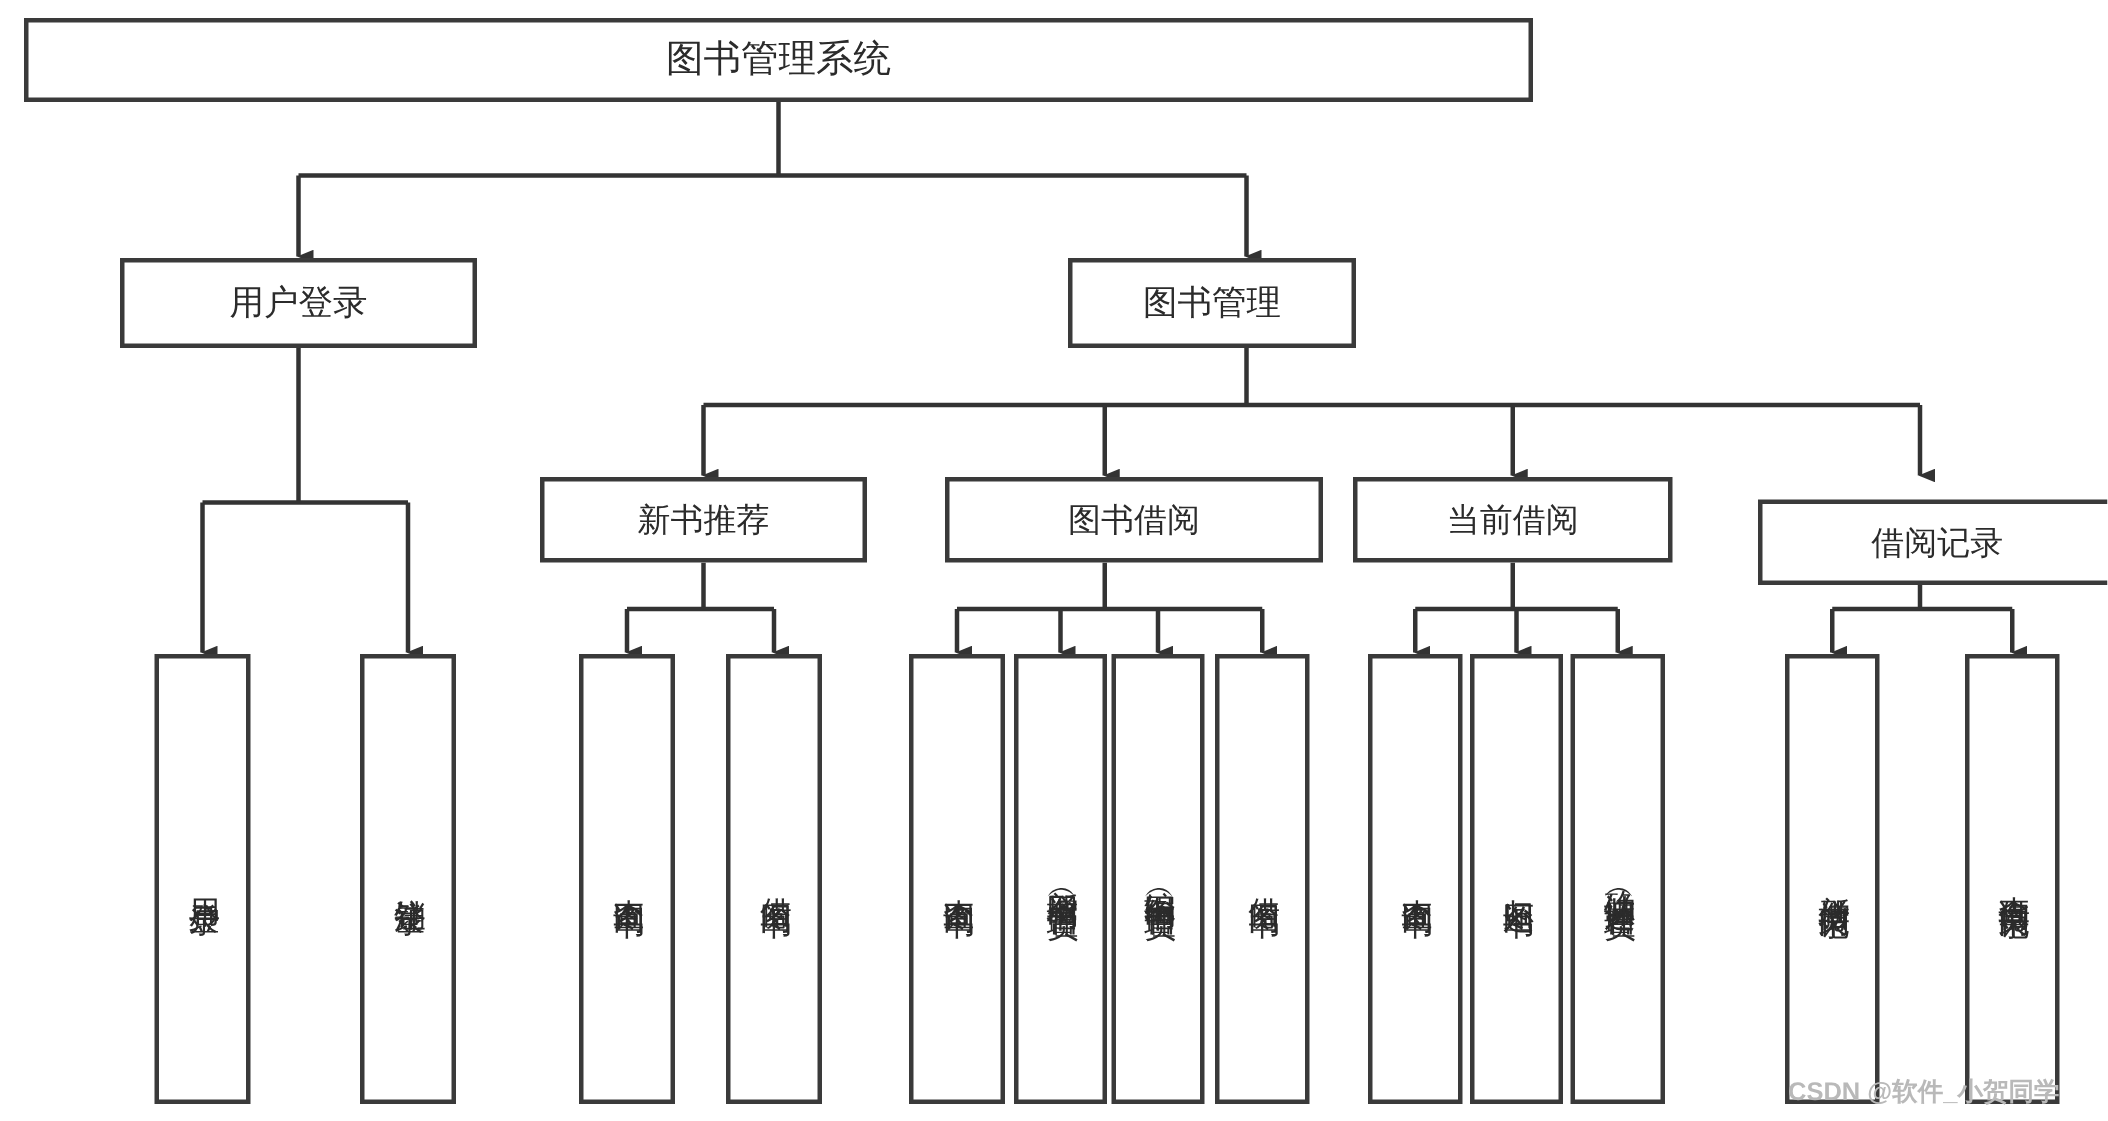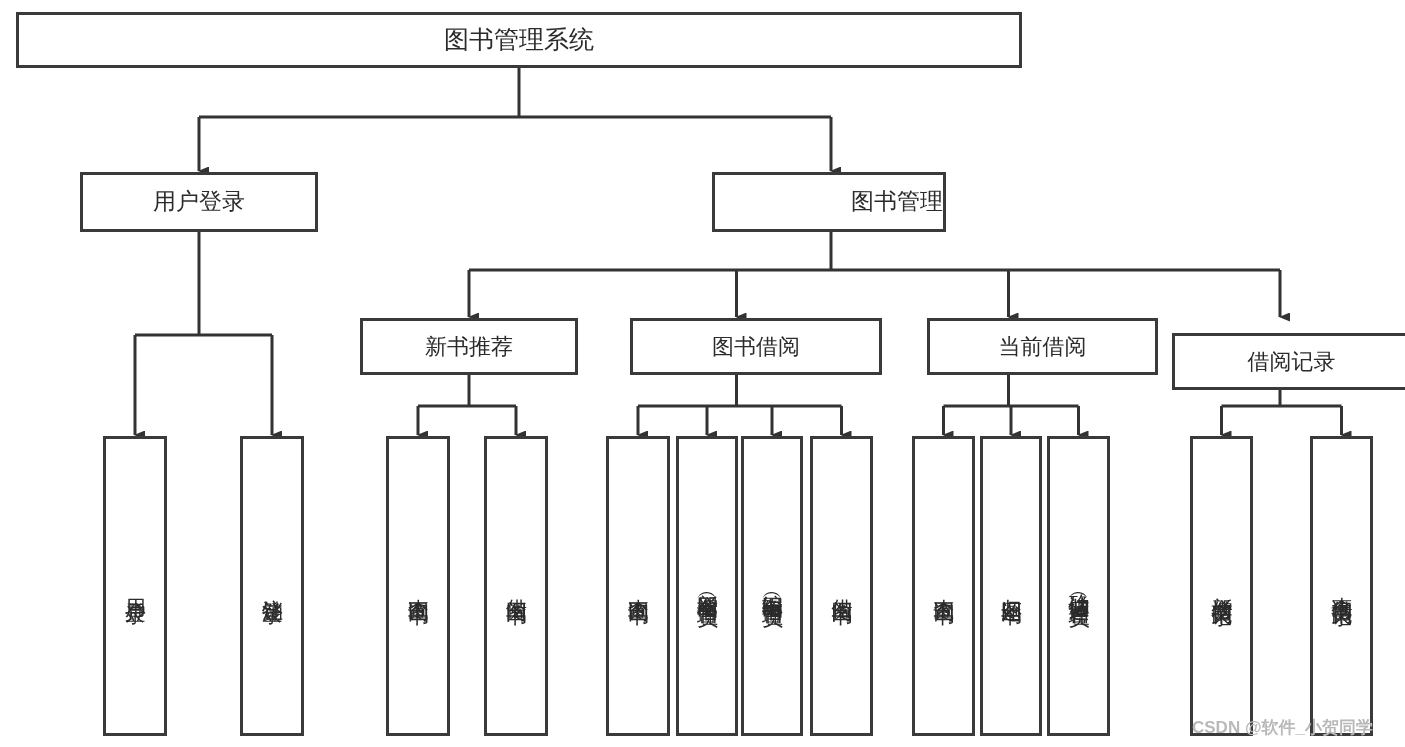--- a/index.html
+++ b/index.html
@@ -108,30 +108,30 @@
       </g>
   </svg>
 
   <div id="node-layer">
       <div class="node-box lv-root horizontal" style="left: 16px; top: 12px; width: 1006px; height: 56px;">
         <div class="node-label">图书管理系统</div>
       </div>
       <div class="node-box lv-1 horizontal" style="left: 80px; top: 172px; width: 238px; height: 60px;">
         <div class="node-label">用户登录</div>
       </div>
-      <div class="node-box lv-1 horizontal" style="left: 712px; top: 172px; width: 234px; height: 60px; justify-content: flex-end;">
+      <div class="node-box lv-1 horizontal" style="left: 712px; top: 172px; width: 192px; height: 60px;">
         <div class="node-label">图书管理</div>
       </div>
       <div class="node-box lv-2 horizontal" style="left: 360px; top: 318px; width: 218px; height: 57px;">
         <div class="node-label">新书推荐</div>
       </div>
       <div class="node-box lv-2 horizontal" style="left: 630px; top: 318px; width: 252px; height: 57px;">
         <div class="node-label">图书借阅</div>
       </div>
-      <div class="node-box lv-2 horizontal" style="left: 902px; top: 318px; width: 231px; height: 57px; margin-left: 25px;">
+      <div class="node-box lv-2 horizontal" style="left: 902px; top: 318px; width: 213px; height: 57px;">
         <div class="node-label">当前借阅</div>
       </div>
       <div class="node-box lv-2 horizontal" style="left: 1172px; top: 333px; width: 239px; height: 57px;">
         <div class="node-label">借阅记录</div>
       </div>
       <div class="node-box lv-leaf vertical" style="left: 103px; top: 436px; width: 64px; height: 300px;">
         <div class="node-label">用户登录</div>
       </div>
       <div class="node-box lv-leaf vertical" style="left: 240px; top: 436px; width: 64px; height: 300px;">
         <div class="node-label">注销登录</div>

